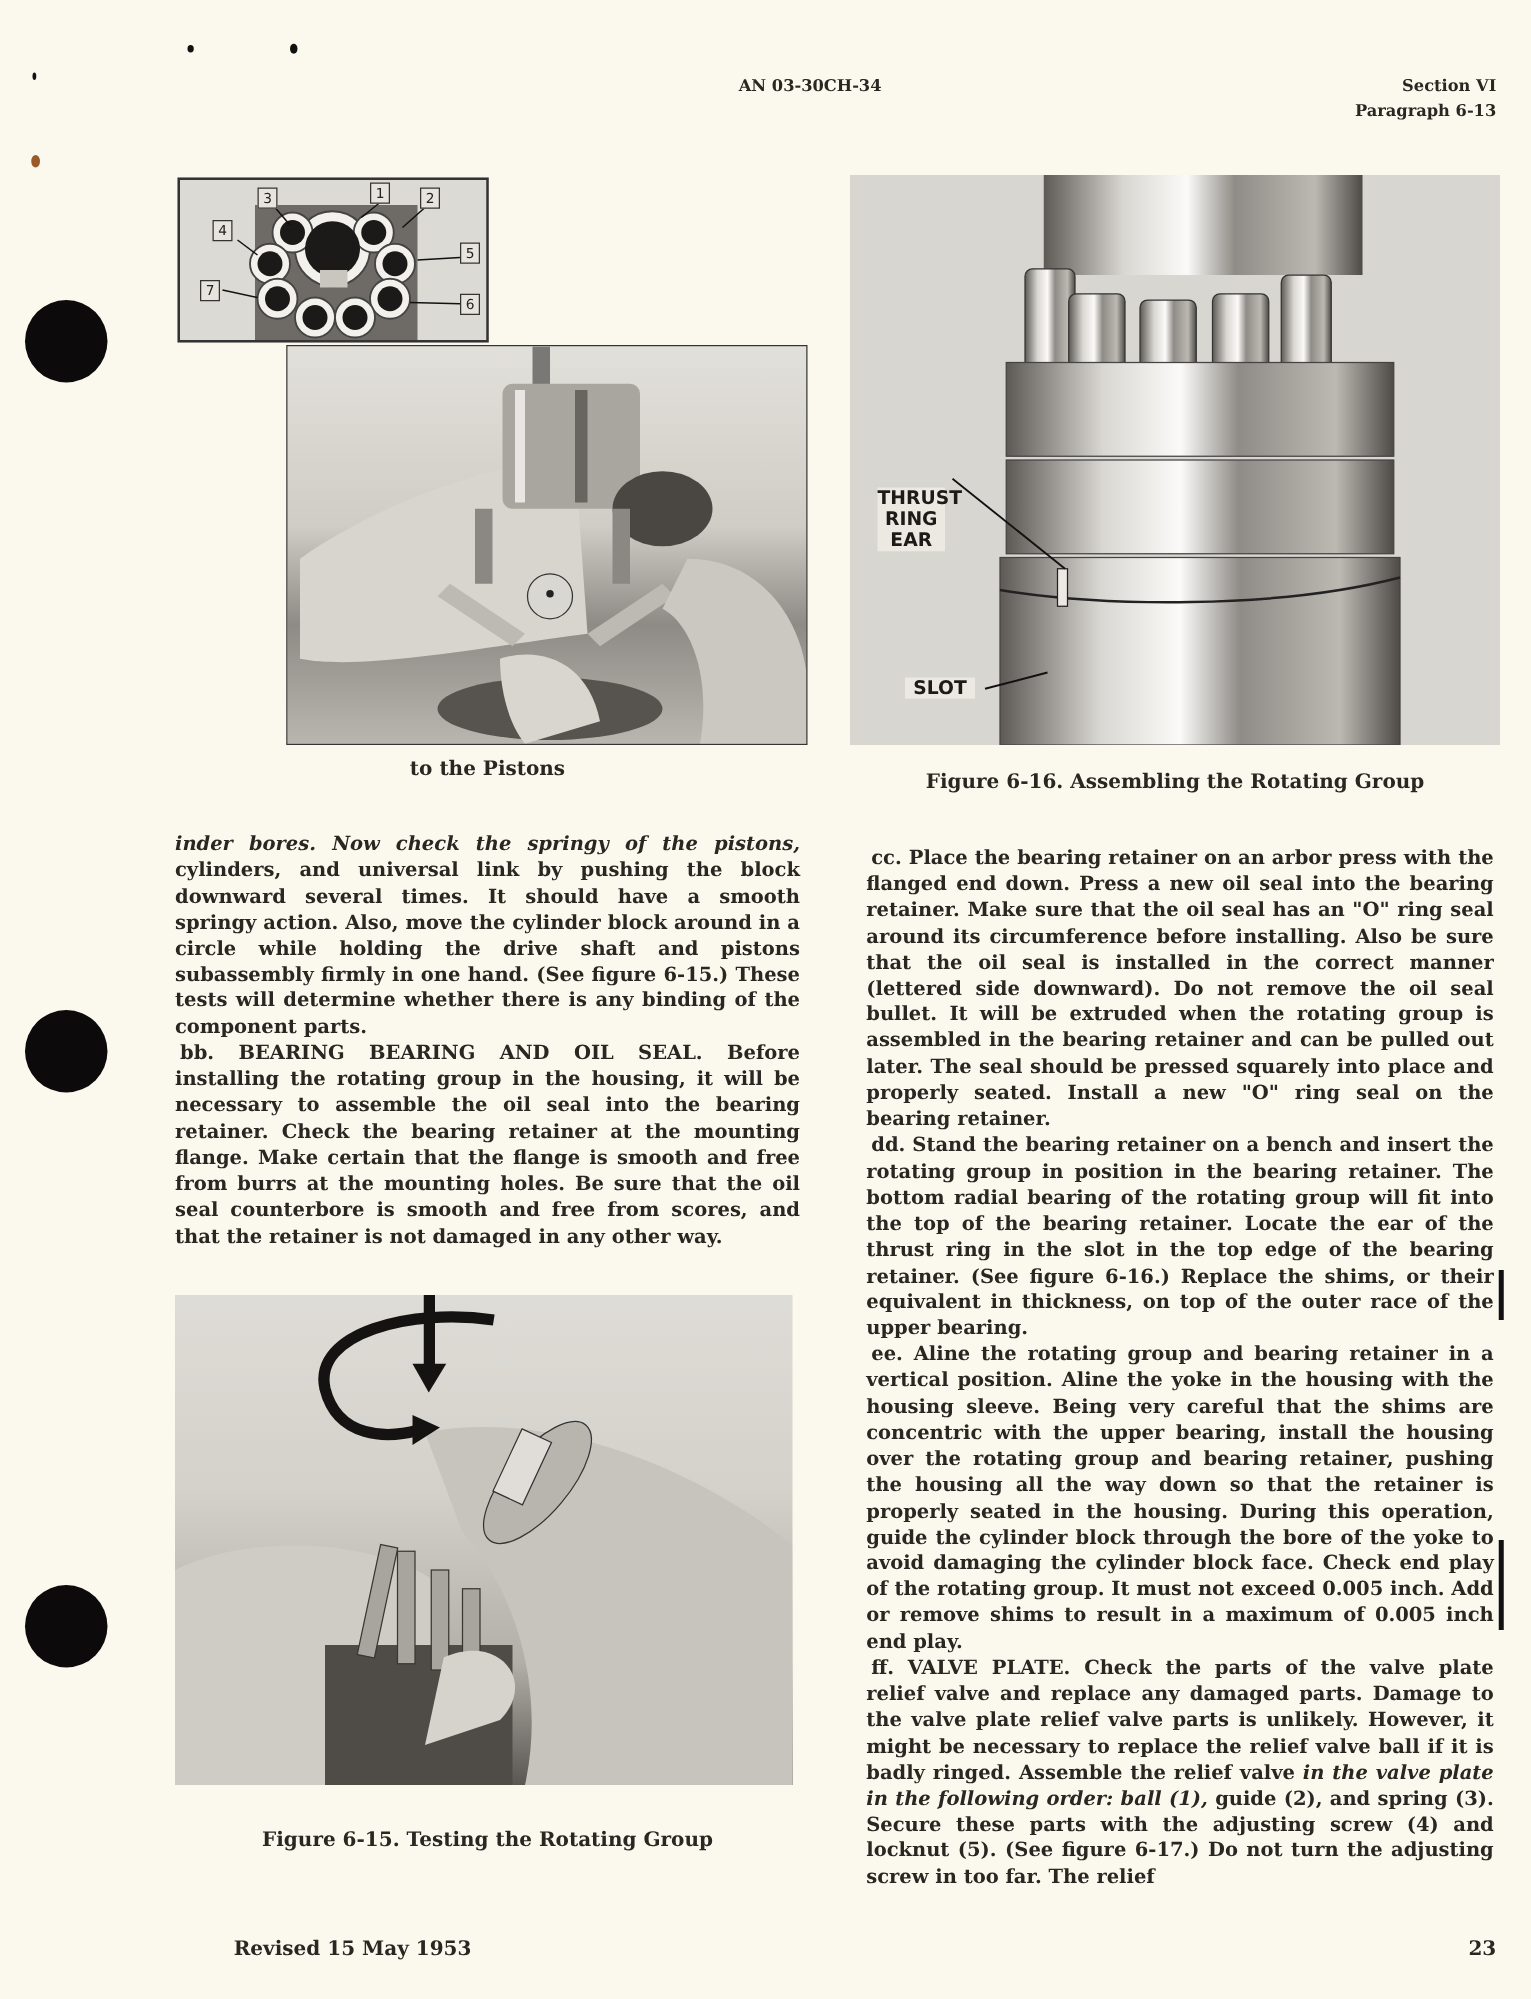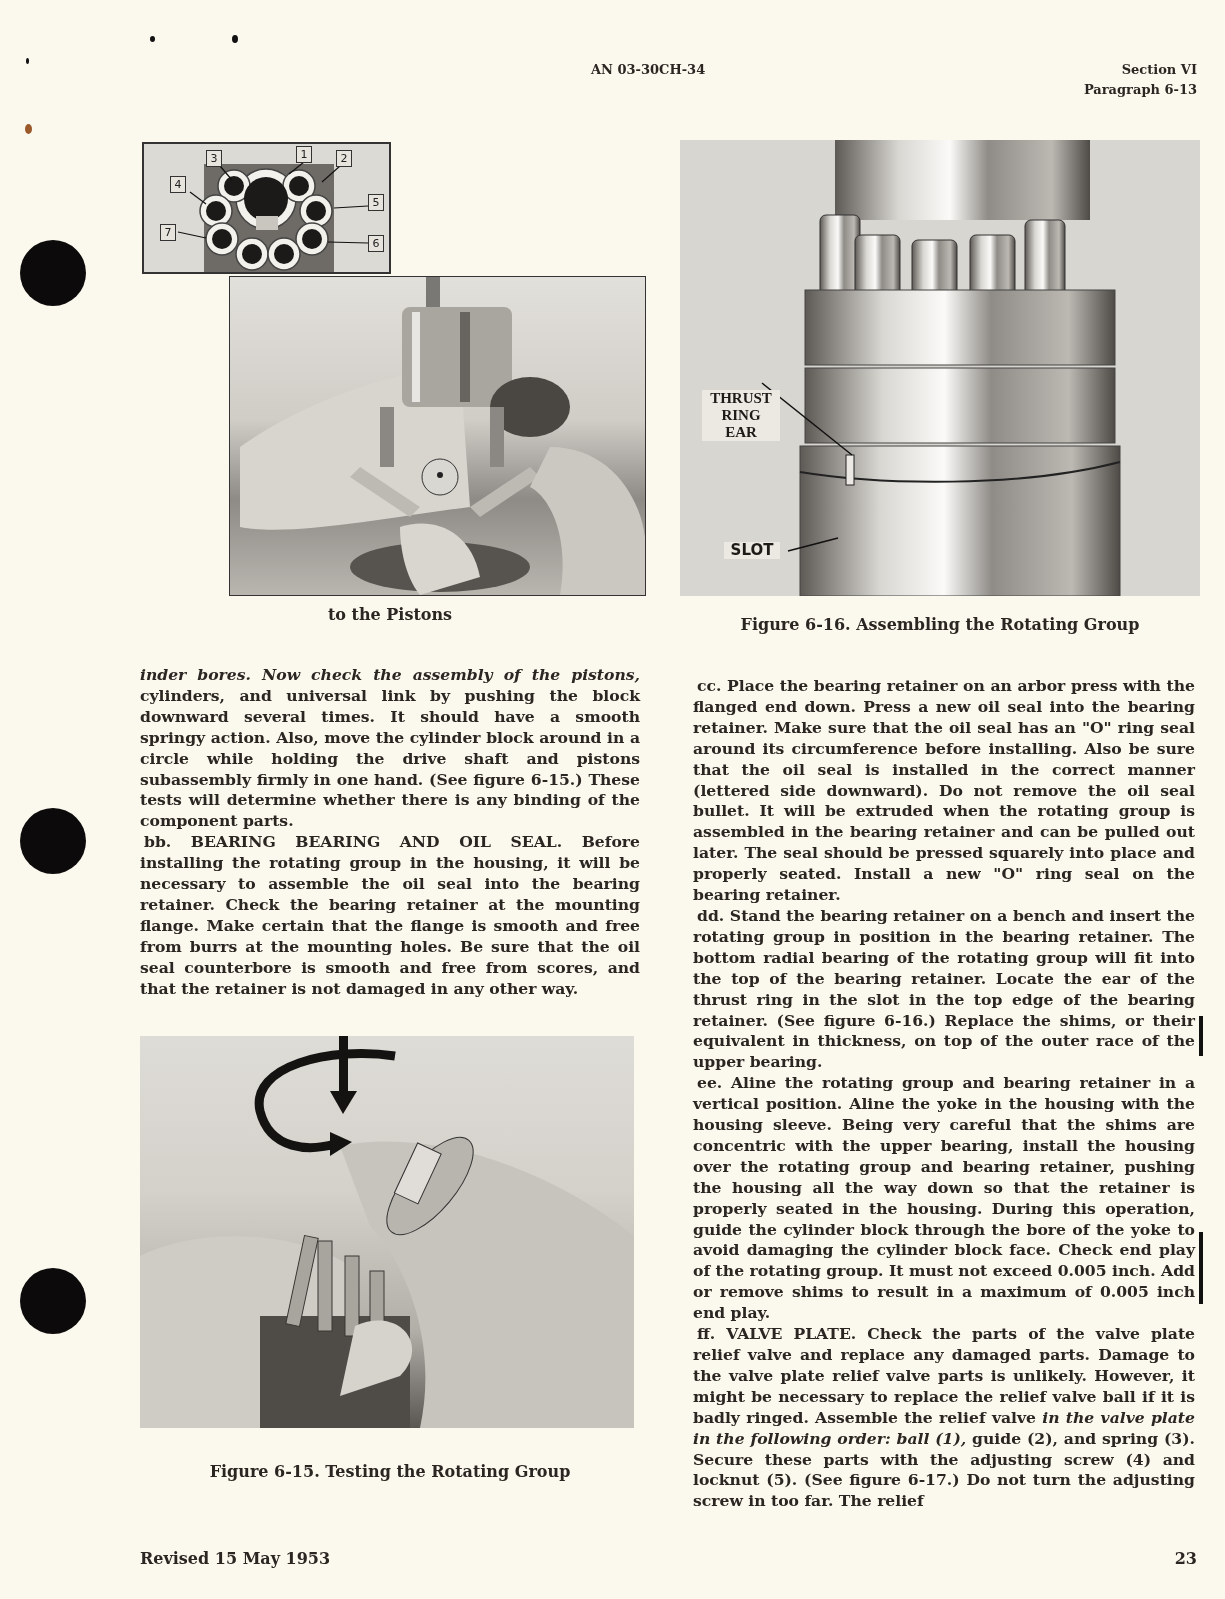--- a/index.html
+++ b/index.html
@@ -34,21 +34,21 @@
     position: absolute; border: 1.5px solid #333; background: #e6e4dd;
     font-family: "DejaVu Sans", sans-serif; font-size: 11px; width: 14px; height: 15px;
     line-height: 15px; text-align: center; color: #222; font-weight: normal;
   }
   .label-sans {
     position: absolute; font-family: "DejaVu Sans", sans-serif; font-weight: bold;
     font-size: 15px; line-height: 17px; text-align: center; color: #1d1a18;
     background: #ece9e3;
   }
   .changebar { position: absolute; width: 4px; background: #111; }
-  .footer { position: absolute; font-weight: bold; font-size: 16px; }
+  .footer { position: absolute; font-weight: bold; font-size: 16px; margin-left: 47px; }
 </style>
 </head>
 <body>
 
 <div class="hole" style="left:20px;top:240px;"></div>
 <div class="hole" style="left:20px;top:808px;"></div>
 <div class="hole" style="left:20px;top:1268px;"></div>
 <div class="speck" style="left:150px;top:36px;width:5px;height:6px;"></div>
 <div class="speck" style="left:232px;top:35px;width:6px;height:8px;"></div>
 <div class="speck" style="left:26px;top:58px;width:3px;height:6px;"></div>
@@ -123,21 +123,21 @@
     <div class="callout-box" style="left:16px;top:80px;">7</div>
   </div>
   <div class="caption" style="left:140px;top:604px;width:500px;">
     <div>to the Pistons</div>
   </div>
 </div>
 
 <div class="col" style="left:140px;top:665px;width:500px;">
   <p>
     <span class="it">inder bores.</span>
-    <span class="it">Now check the assembly of the pistons,</span>
+    <span class="it">Now check the springy of the pistons,</span>
     <span>cylinders, and universal link by pushing the block downward several times. It should have a smooth springy action. Also, move the cylinder block around in a circle while holding the drive shaft and pistons subassembly firmly in one hand. (See figure 6-15.) These tests will determine whether there is any binding of the component parts.</span>
   </p>
   <p class="ind">
     <span>bb. BEARING BEARING AND OIL SEAL.</span>
     <span>Before installing the rotating group in the housing, it will be necessary to assemble the oil seal into the bearing retainer. Check the bearing retainer at the mounting flange. Make certain that the flange is smooth and free from burrs at the mounting holes. Be sure that the oil seal counterbore is smooth and free from scores, and that the retainer is not damaged in any other way.</span>
   </p>
 </div>
 
 <div>
   <div class="photo" style="left:140px;top:1036px;width:494px;height:392px;background:linear-gradient(180deg,#dedcd6 0%,#d4d1cb 40%,#b2afa9 75%,#5a5752 100%);">
@@ -191,21 +191,21 @@
         <rect x="345" y="80" width="40" height="85" rx="6"></rect>
       </g>
       <rect x="125" y="150" width="310" height="75" fill="url(#metal)" stroke="#444"></rect>
       <rect x="125" y="228" width="310" height="75" fill="url(#metal)" stroke="#444"></rect>
       <rect x="120" y="306" width="320" height="150" fill="url(#metal)" stroke="#444"></rect>
       <path d="M120 332 C 200 345, 340 348, 440 322" fill="none" stroke="#222" stroke-width="2"></path>
       <rect x="166" y="315" width="8" height="30" fill="#ece9e4" stroke="#222"></rect>
       <line x1="82" y1="243" x2="172" y2="315" stroke="#111" stroke-width="1.5"></line>
       <line x1="108" y1="411" x2="158" y2="398" stroke="#111" stroke-width="1.5"></line>
     </svg>
-    <div class="label-sans" style="left:22px;top:250px;width:78px;font-family:Liberation Serif, serif;">
+    <div class="label-sans" style="left:22px;top:250px;width:54px;">
       <div>THRUST</div>
       <div>RING</div>
       <div>EAR</div>
     </div>
     <div class="label-sans" style="left:44px;top:402px;width:56px;">SLOT</div>
   </div>
   <div class="caption" style="left:680px;top:614px;width:520px;">
     <div>Figure 6-16.  Assembling the Rotating Group</div>
   </div>
 </div>

